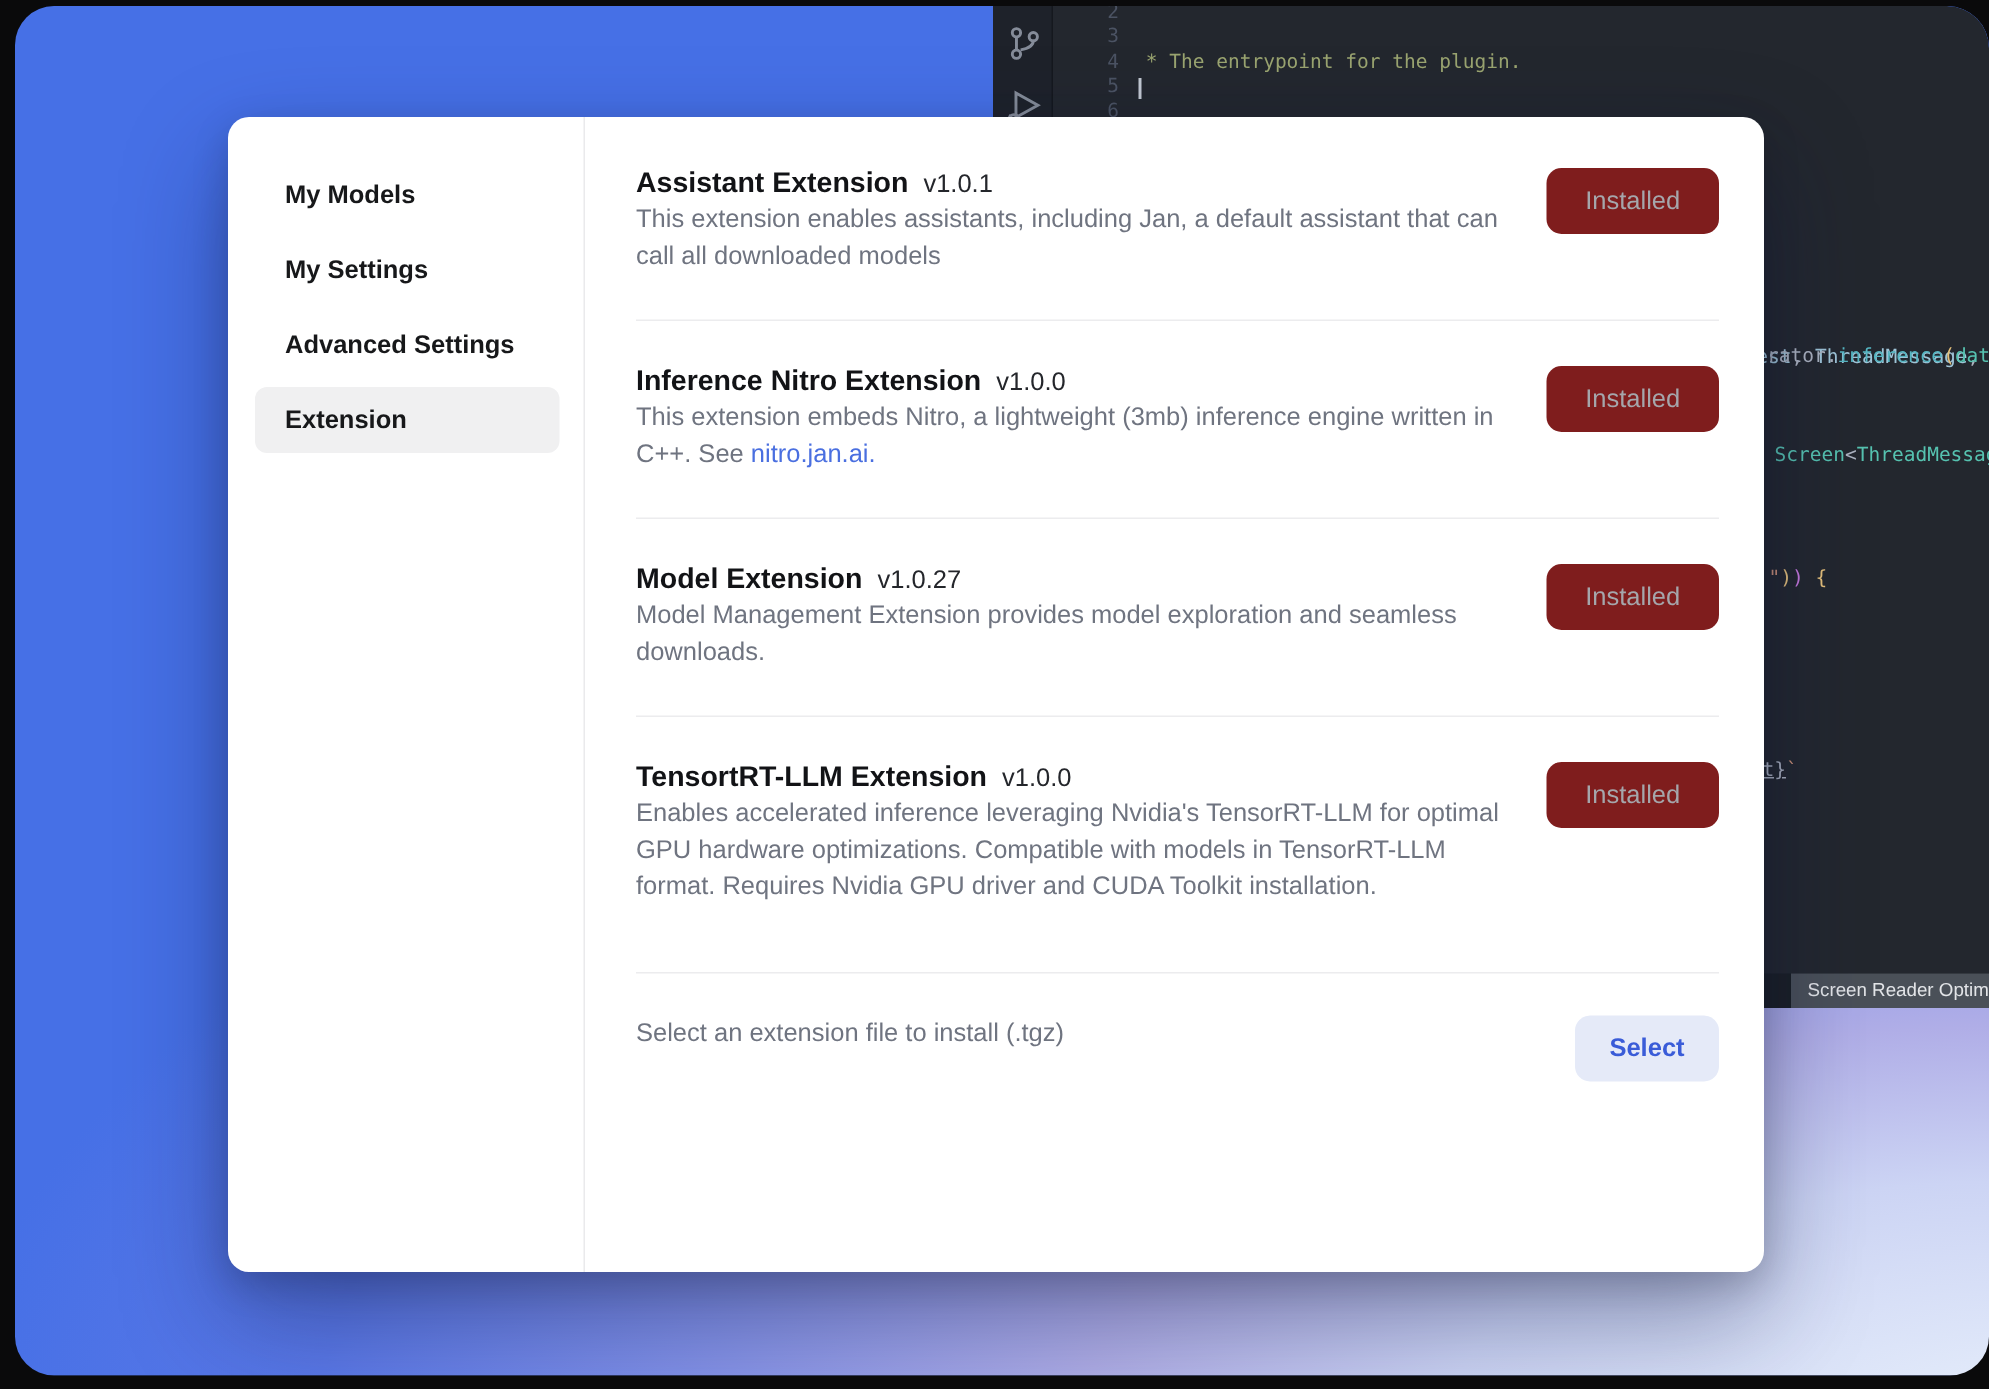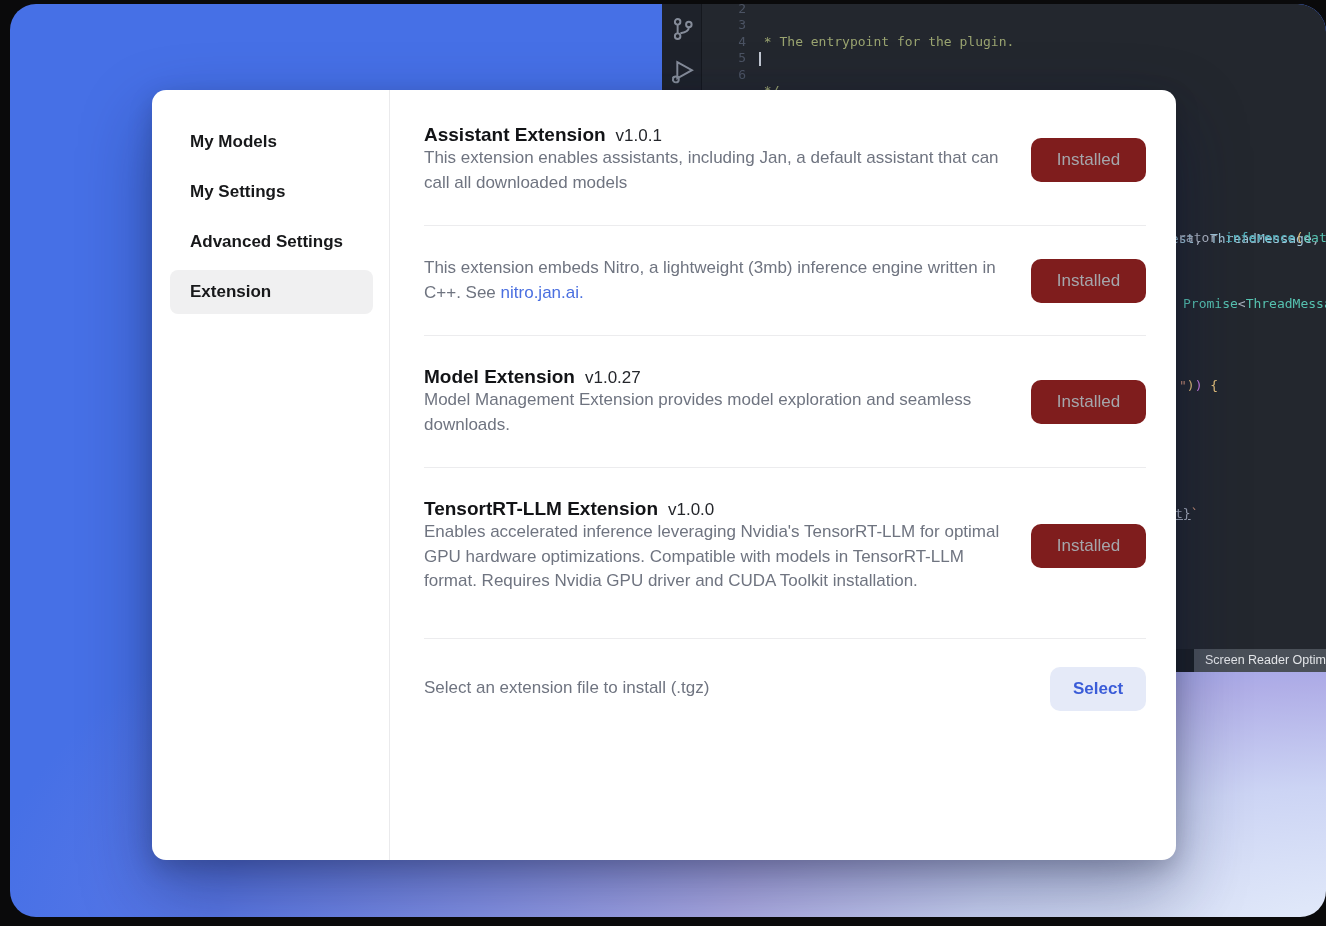--- a/index.html
+++ b/index.html
@@ -52,31 +52,31 @@
   .tok-u        { text-decoration:underline; }
 
   .statusbar { position:absolute; left:0; bottom:0; width:100%; height:23px;
     background:#1b1f24; font-family:"Liberation Sans", sans-serif;
     font-size:12.5px; color:#c6cad0; }
   .sb-go { position:absolute; left:500px; top:4px;font-style:italic; }
   .sb-seg { position:absolute; left:532px; top:0; right:-4px; height:23px;
     background:#4a5058; color:#e3e5e8; padding:4px 0 0 11px; white-space:nowrap; overflow:hidden; }
 
   
-  .modal { position:absolute; left:142px; top:86px; width:1024px; height:770px;
+  .modal { position:absolute; left:142px; top:74px; width:1024px; height:770px;
     background:#ffffff; border-radius:14px; display:flex; overflow:hidden;
     box-shadow:0 30px 70px rgba(15,25,70,.40), 0 8px 24px rgba(0,0,0,.18); }
 
   .sidebar { width:238px; flex-shrink:0; border-right:1px solid #eaeaec; padding-top:30px; }
   .side-item { margin:0 16px 6px 18px; padding:10px 20px; font-size:17px; font-weight:600;
     color:#17181a; line-height:24px; border-radius:8px; cursor:pointer; white-space:nowrap; }
   .side-item.active { background:#f0f0f1; }
 
   .content { flex:1; padding:34px 30px 0 34px; }
-  .entry { display:flex; align-items:center; padding:30px 0; border-bottom:1px solid #ececee; }
+  .entry { display:flex; align-items:flex-start; padding:30px 0; border-bottom:1px solid #ececee; }
   .entry.first { padding-top:0; }
   .entry.e4 { padding-bottom:44px; }
   .entry.last { border-bottom:none; padding-top:28px; padding-bottom:0; }
   .entry-text { width:580px; }
   .entry-title { font-size:19px; font-weight:700; color:#121316; }
   .entry-version { font-size:17px; font-weight:400; color:#24262b; margin-left:10px; }
   .entry-desc { margin-top:0; font-size:17px; line-height:24.5px; color:#6f7480; }
   .link { color:#4a6fe0; cursor:pointer; }
   .btn { margin-left:auto; height:44px; border:none; border-radius:10px;
     display:flex; align-items:center; justify-content:center;
@@ -120,21 +120,21 @@
     <div class="code">
       <div class="code-line"><span class="tok-comment"> * The entrypoint for the plugin.</span></div>
       <div class="code-line"><span class="tok-comment"> */</span></div>
       <div class="code-line"></div>
       <div class="code-line"><span class="tok-comment2">// Web / extension runtime</span></div>
       <div class="code-line"><span class="tok-keyword tok-u">import</span><span class="tok-plain"> </span><span class="tok-brace">{</span><span class="tok-ident">log</span><span class="tok-plain">, </span><span class="tok-ident">BaseExtension</span><span class="tok-plain">, </span><span class="tok-ident">MessageEvent</span><span class="tok-plain">, </span><span class="tok-ident">MessageRequest</span><span class="tok-plain">, </span><span class="tok-ident">ThreadMessage</span><span class="tok-plain">, </span></div>
     </div>
     <div class="cursor"></div>
 
     <div class="frag" id="frag-1"><span class="tok-plain">rator</span><span class="tok-plain">.</span><span class="tok-func">inference</span><span class="tok-brace">(</span><span class="tok-type">data</span></div>
-    <div class="frag" id="frag-2"><span class="tok-type">Promise</span><span class="tok-plain">&lt;</span><span class="tok-type">ThreadMessage</span></div>
+    <div class="frag" id="frag-2"><span class="tok-type">Screen</span><span class="tok-plain">&lt;</span><span class="tok-type">ThreadMessage</span></div>
     <div class="frag" id="frag-3"><span class="tok-string">"</span><span class="tok-brace">)</span><span class="tok-purple">)</span><span class="tok-brace"> {</span></div>
     <div class="frag" id="frag-4"><span class="tok-plain tok-u">t}</span><span class="tok-string">`</span></div>
 
     <div class="statusbar">
       <span class="sb-go">go</span>
       <span class="sb-seg">Screen Reader Optimize</span>
     </div>
   </div>
 
   <div class="modal">
@@ -153,20 +153,23 @@
           <div>
             <span class="entry-title">Assistant Extension</span><span class="entry-version">v1.0.1</span>
           </div>
           <div class="entry-desc">This extension enables assistants, including Jan, a default assistant that can call all downloaded models</div>
         </div>
         <button class="btn btn-installed">Installed</button>
       </div>
 
       <div class="entry">
         <div class="entry-text">
+          <div>
+            <span class="entry-title">Inference Nitro Extension</span><span class="entry-version">v1.0.0</span>
+          </div>
           <div class="entry-desc"><span>This extension embeds Nitro, a lightweight (3mb) inference engine written in C++. See </span><span class="link">nitro.jan.ai.</span></div>
         </div>
         <button class="btn btn-installed">Installed</button>
       </div>
 
       <div class="entry">
         <div class="entry-text">
           <div>
             <span class="entry-title">Model Extension</span><span class="entry-version">v1.0.27</span>
           </div>

